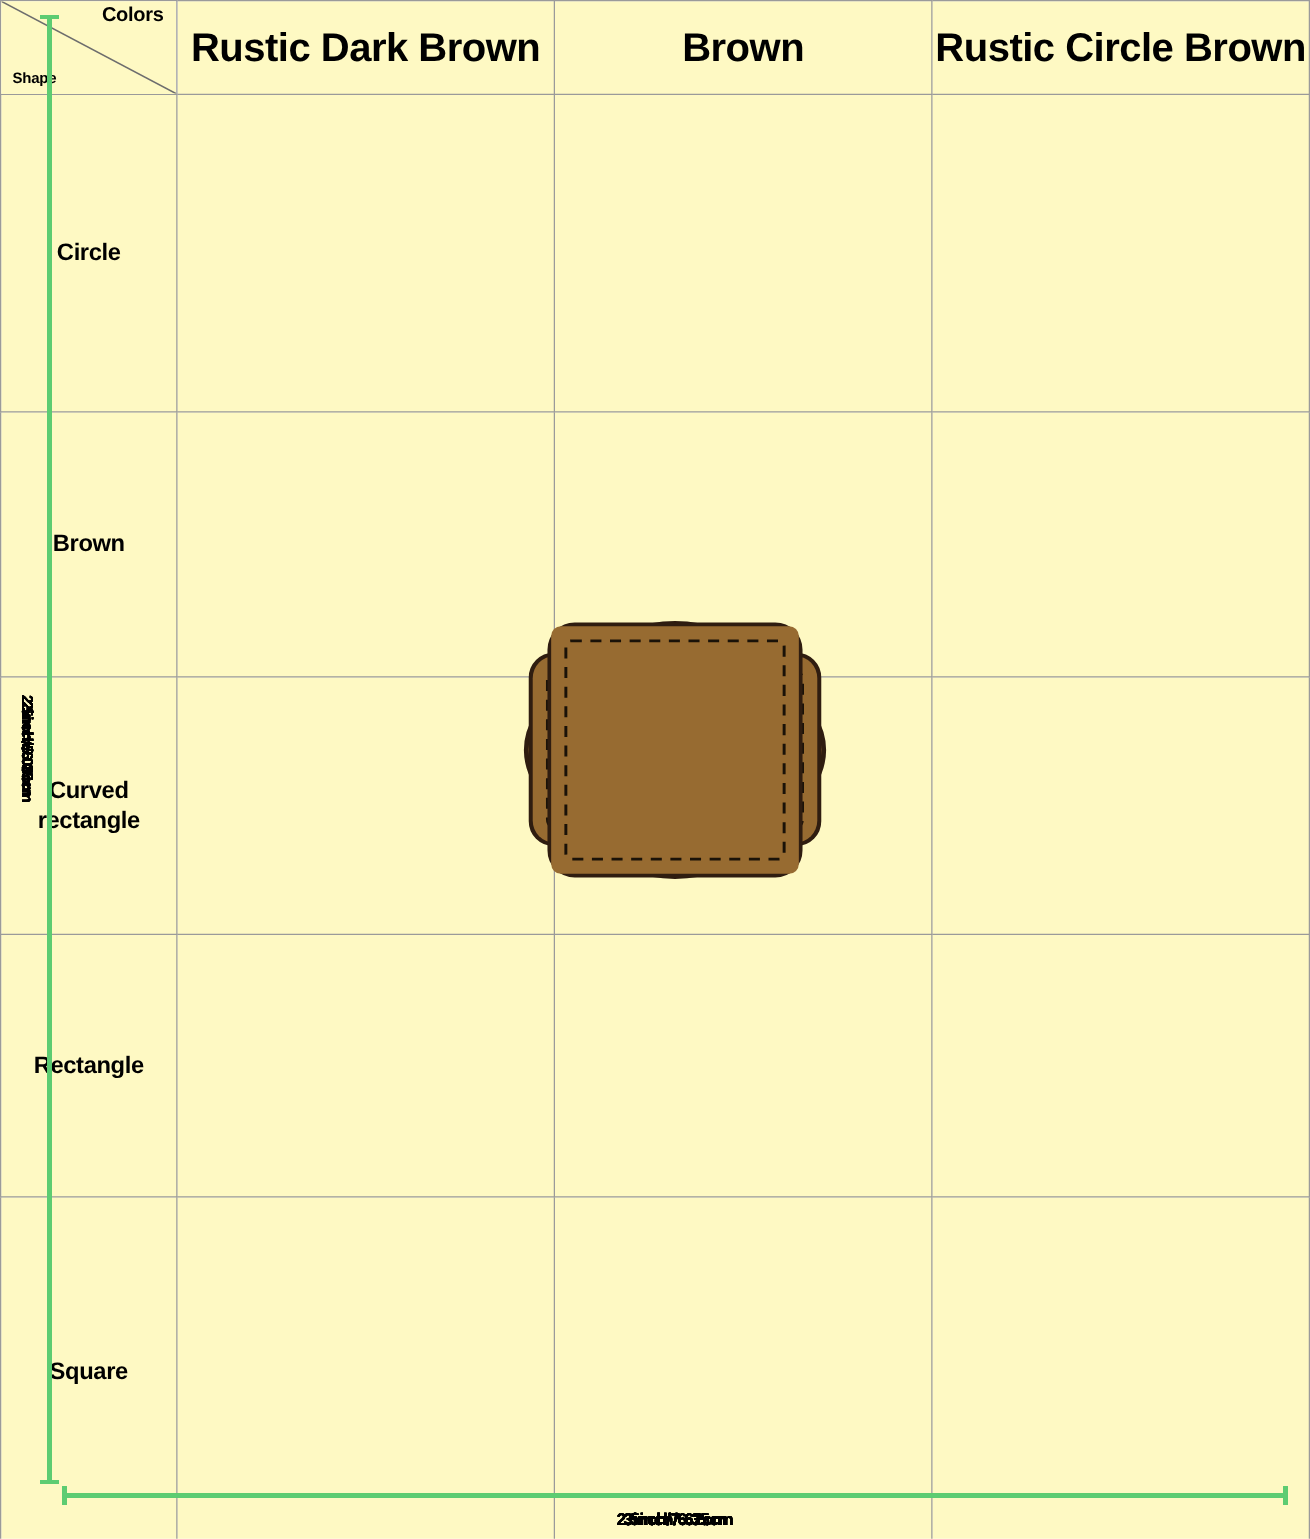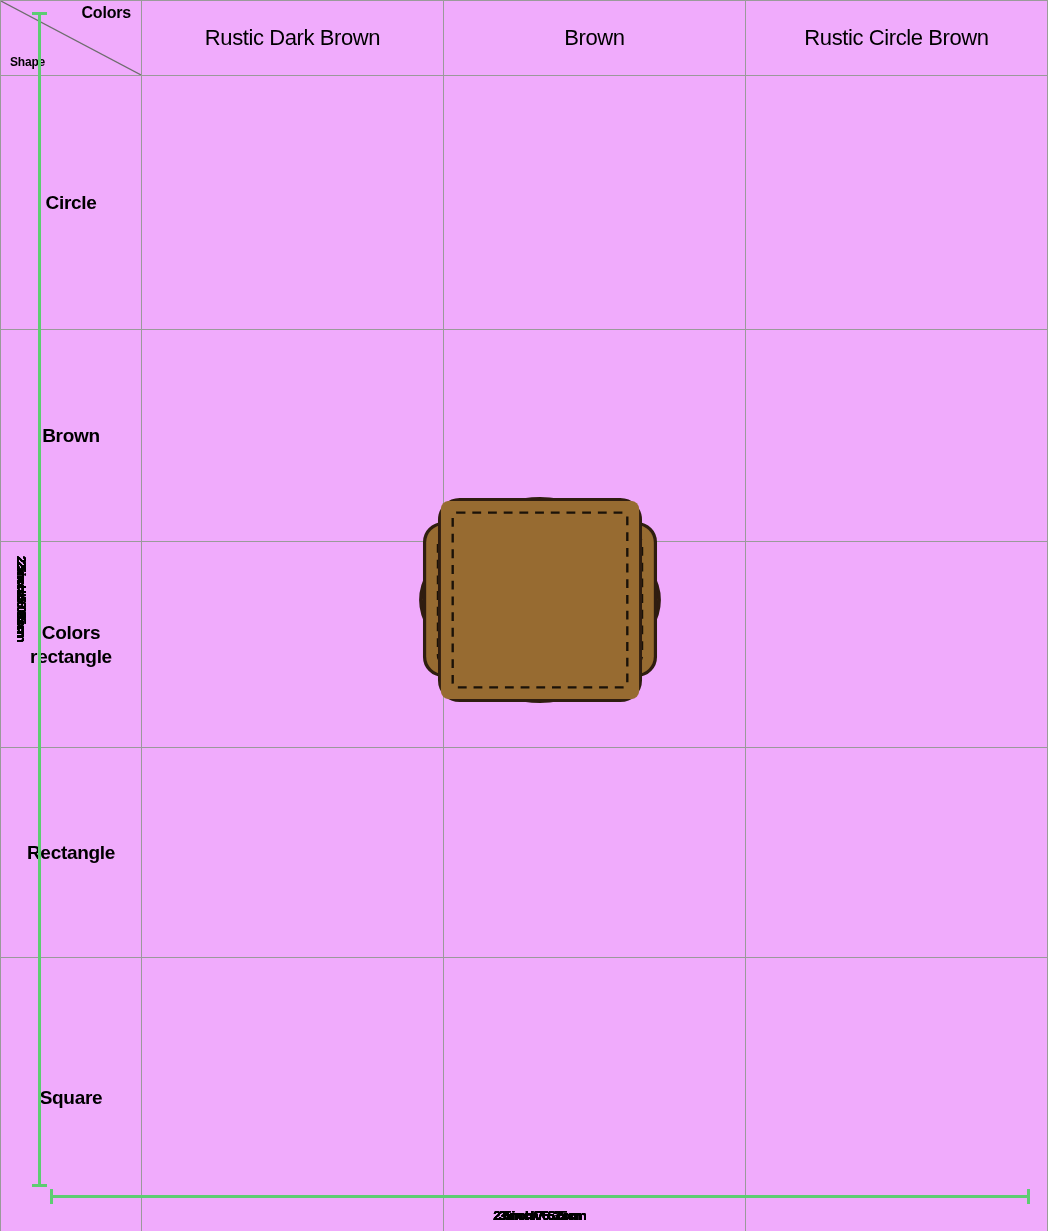--- a/index.html
+++ b/index.html
@@ -27,21 +27,21 @@
     width: 1048px;
     height: 1231px;
     table-layout: fixed;
   }
   table.spec td, table.spec th {
     border: 1px solid #9a9a9a;
     padding: 0;
     margin: 12px;
     vertical-align: middle;
     text-align: center;
-    background: #f0abfc;
+    background: #fef9c3;
   }
 
   
   .corner-cell {
     width: 140px;
     height: 74px;
     position: relative;
     padding: 0;
   }
   .corner-diag {
@@ -60,22 +60,22 @@
   }
   .corner-shape {
     position: absolute;
     bottom: 6px;
     left: 9px;
     font-size: 12px;
     font-weight: 700;
     letter-spacing: -0.2px;
   }
   .col-head {
-    font-size: 22px;
-    font-weight: 400;
+    font-size: 32px;
+    font-weight: 700;
     letter-spacing: -0.4px;
     height: 74px;
   }
 
   
   .row-label {
     font-size: 19px;
     font-weight: 700;
     letter-spacing: -0.3px;
     line-height: 1.25;
@@ -346,21 +346,21 @@
               <span class="bar"></span>
                 <span class="cap lf"></span>
                 <span class="cap rt"></span>
             </span>
             <span class="hlabel">3inch/7.62cm</span>
           </div>
         </td>
       </tr>
 
       <tr class="r-curved">
-        <td class="row-label">Colors rectangle</td>
+        <td class="row-label">Curved rectangle</td>
 
         <td>
           <div class="cellgrid">
             <span class="vlabel">2inch/5.08cm</span>
             <span class="vline">
               <span class="bar"></span>
                 <span class="cap top"></span>
                 <span class="cap bot"></span>
             </span>
             <span class="shapewrap">

